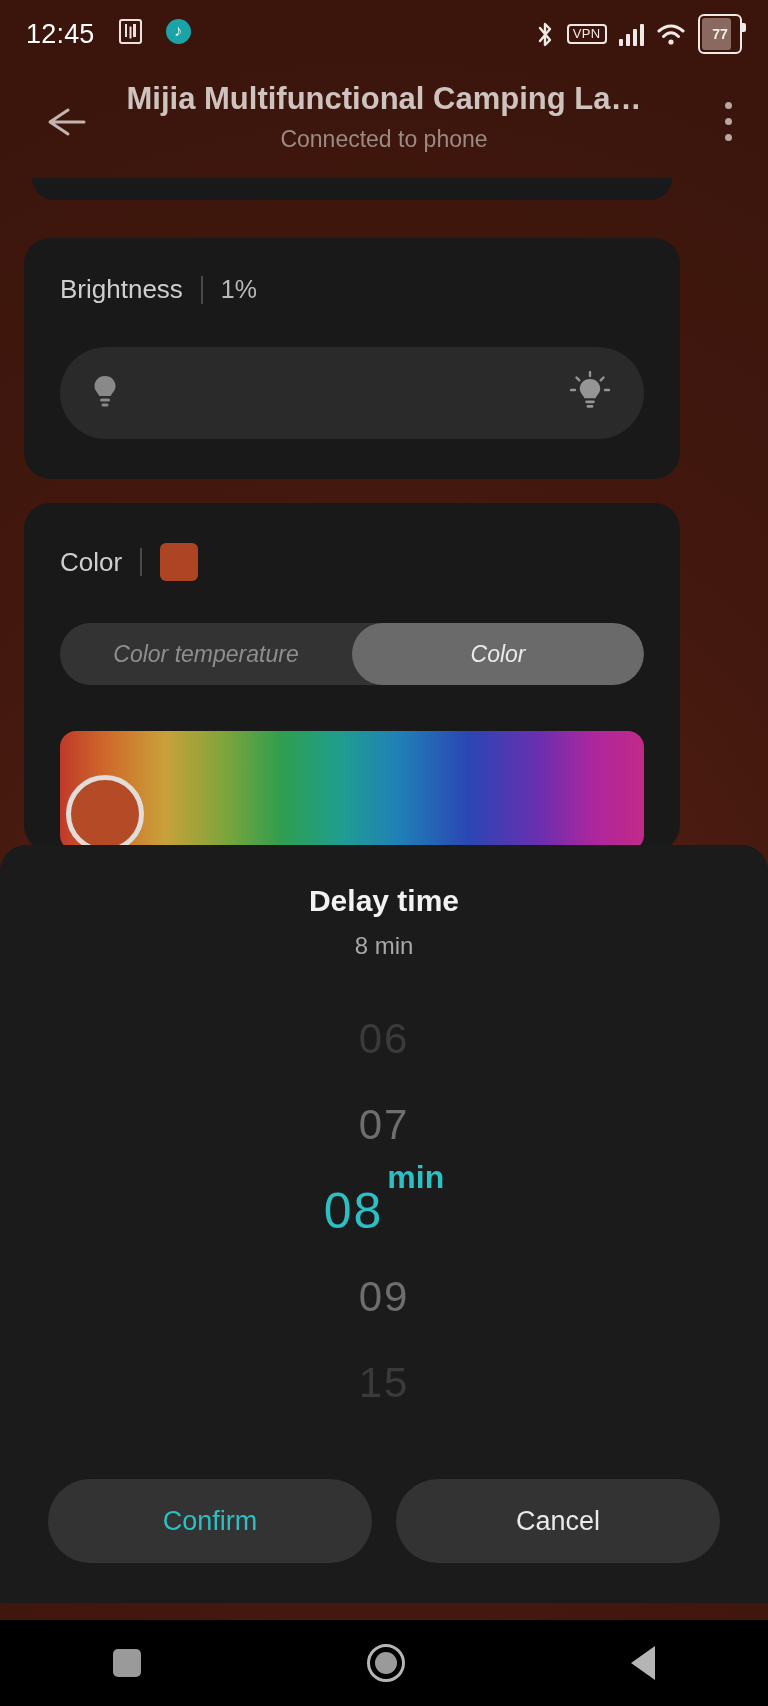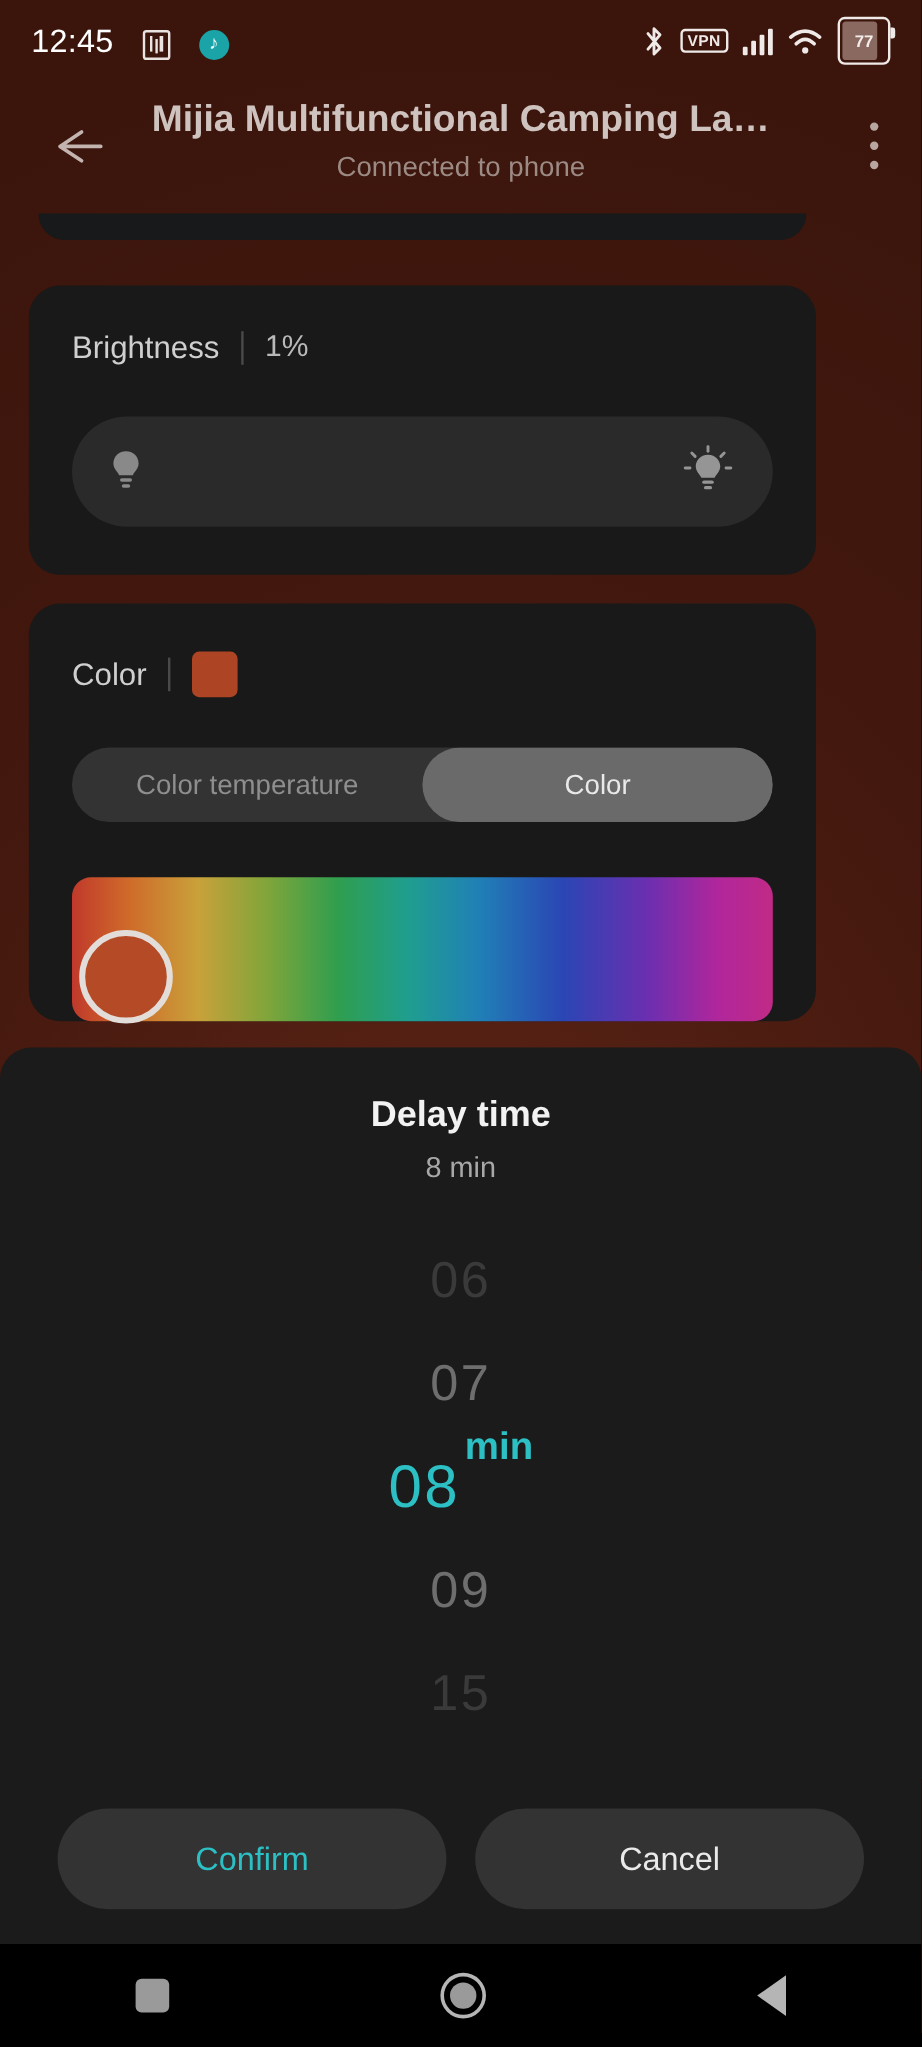--- a/index.html
+++ b/index.html
@@ -23,21 +23,21 @@
       radial-gradient(120% 60% at 50% 62%, #5d2417 0%, #43180e 55%, #3b150c 100%);
   }
 
   
   #status-bar {
     position:absolute; top:0; left:0; width:768px; height:68px;
     display:flex; align-items:center; justify-content:space-between;
     padding:0 26px;
     z-index:5;
   }
-  .sb-left { display:flex; align-items:flex-end; gap:24px; }
+  .sb-left { display:flex; align-items:flex-start; gap:24px; }
   #clock { color:#ffffff; font-size:27px; letter-spacing:.2px; }
   .sb-right { display:flex; align-items:center; gap:12px; }
 
   .nfc-ico {
     width:23px; height:25px; border:2.4px solid #e9e3e1; border-radius:3px;
     position:relative;
   }
   .nfc-ico::before{
     content:""; position:absolute; left:4px; top:3px; width:2.5px; height:13px;
     background:#e9e3e1;
@@ -49,21 +49,21 @@
   .teal-badge {
     width:25px; height:25px; border-radius:50%;
     background:#1aa4a8; display:flex; align-items:center; justify-content:center;
   }
   .teal-badge span { color:#eaf7f7; font-size:16px; font-weight:bold; line-height:1; }
 
   .bt-ico { width:20px; height:27px; position:relative; }
   .bt-ico svg { display:block; }
   .vpn-ico {
     border:2.4px solid #efe9e7; border-radius:4px;
-    padding:1px 4px; color:#efe9e7; font-size:13px; font-weight:bold;
+    padding:1px 4px; color:#efe9e7; font-size:13px; font-weight:normal;
     letter-spacing:.3px; line-height:14px;
   }
   .sig-ico { display:flex; align-items:flex-end; gap:2.5px; height:24px; }
   .sig-ico i { width:4.5px; background:#efe9e7; border-radius:1px; display:block; }
   .sig-ico i:nth-child(1){ height:7px; }
   .sig-ico i:nth-child(2){ height:12px; }
   .sig-ico i:nth-child(3){ height:17px; }
   .sig-ico i:nth-child(4){ height:22px; }
   .wifi-ico { width:30px; height:24px; }
   .batt-ico {
@@ -130,40 +130,40 @@
 
   
   #color-card { padding:40px 36px 0 36px; }
   #color-swatch { width:38px; height:38px; border-radius:6px; background:#ad4423; }
   #segmented {
     display:flex; height:62px; background:#333333; border-radius:31px;
     overflow:hidden; margin-bottom:46px;
   }
   .seg {
     flex:1; display:flex; align-items:center; justify-content:center;
-    font-size:23px; color:#8e8e8e;
+    font-size:23px; color:#8e8e8e;font-style:italic;
   }
   .seg.active { background:#6a6a6a; color:#e9e9e9; border-radius:31px; }
   #color-gradient {
     height:120px; border-radius:16px;
     background:linear-gradient(90deg,
       #c0392b 0%, #cf6a2a 8%, #c9a13a 18%, #7fa53a 28%,
       #2f9e4f 38%, #1f9e8f 48%, #2080b6 58%, #2a46b4 70%,
       #6a2fb0 82%, #b0269c 92%, #c12a86 100%);
     position:relative;
   }
   #color-handle {
     position:absolute; left:6px; top:44px; width:78px; height:78px;
     border:5px solid #e3ddd9; border-radius:50%;
     background:#b44a26;
   }
 
   
   #sheet {
-    position:absolute; left:0; bottom:75px; width:768px; height:758px;
+    position:absolute; left:0; bottom:103px; width:768px; height:758px;
     background:#1b1b1b; border-radius:26px 26px 0 0;
     z-index:20;
   }
   #sheet-title {
     text-align:center; color:#f2f2f2; font-size:30px; font-weight:bold;
     padding-top:36px; line-height:40px;
   }
   #sheet-subtitle {
     text-align:center; color:#a8a8a8; font-size:24px; line-height:34px; margin-top:8px;
   }

